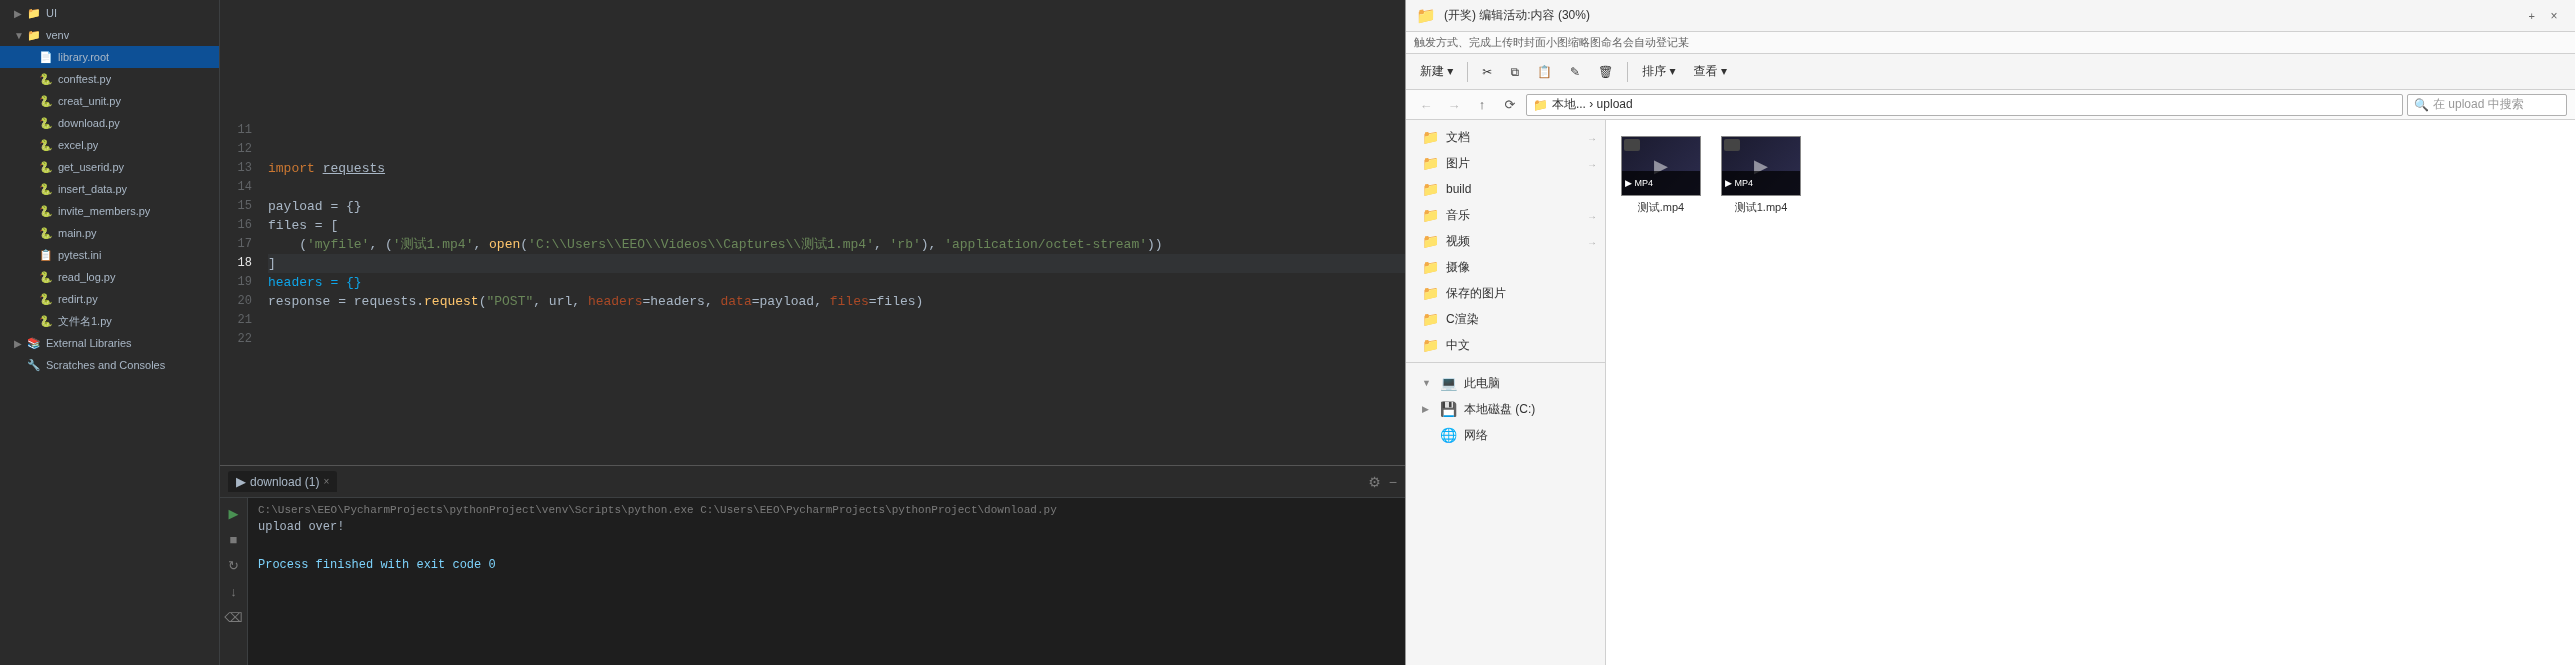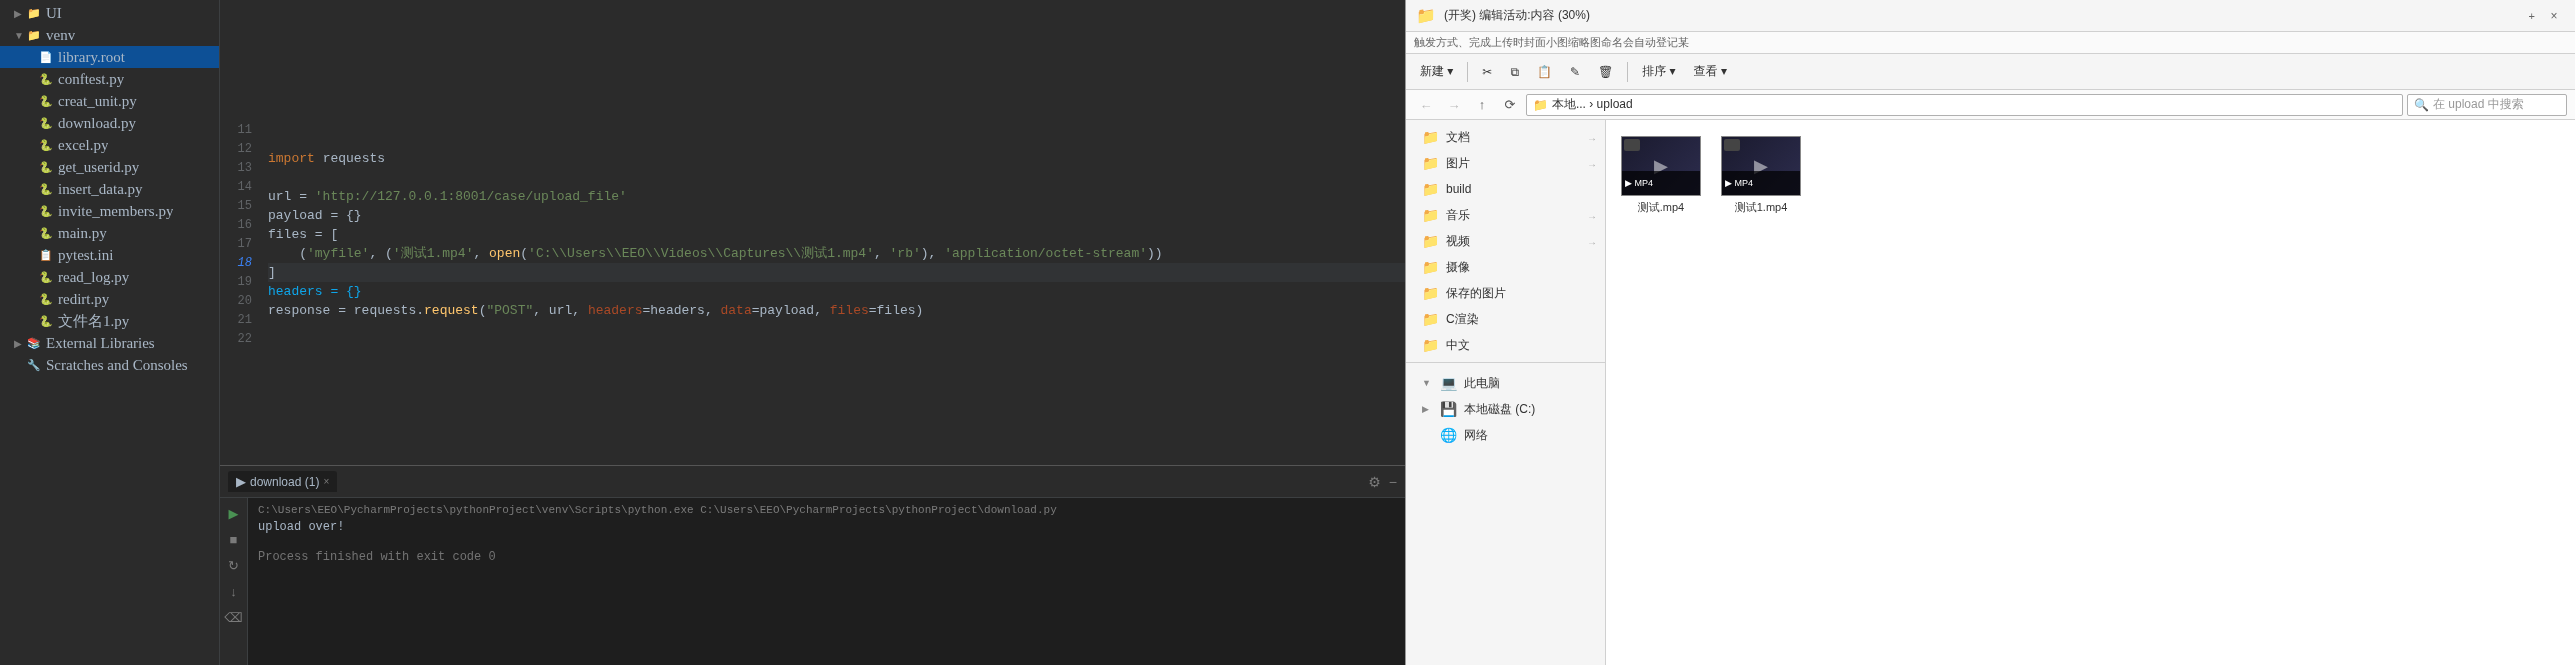--- a/index.html
+++ b/index.html
@@ -52,24 +52,23 @@
       width: 16px;
       height: 16px;
       margin-right: 4px;
       display: inline-flex;
       align-items: center;
       justify-content: center;
       font-size: 11px;
       flex-shrink: 0;
     }
     .tree-item .label {
-      font-size: 15px;
+      font-size: 11px;
       overflow: hidden;
       text-overflow: ellipsis;
-      font-family: Liberation Serif, serif;
     }
 
     .indent1 { padding-left: 14px; }
     .indent2 { padding-left: 26px; }
 
     
     .icon-folder { color: #e8c46a; }
     .icon-py { color: #6897bb; }
     .icon-ini { color: #6a8759; }
     .icon-root { color: #6897bb; }
@@ -225,22 +224,22 @@
       font-size: 11px;
       margin-bottom: 2px;
     }
 
     .terminal-output {
       color: #a9b7c6;
       line-height: 18px;
     }
 
     .terminal-exit {
-      color: #737373;
-      margin-top: 14px;
+      color: #7dd3fc;
+      margin-top: 22px;
     }
 
     
     .right-panel {
       width: 1170px;
       background: #f0f0f0;
       display: flex;
       flex-direction: column;
       flex-shrink: 0;
       border-left: 1px solid #999;
@@ -618,31 +617,30 @@
   <div class="code-area">
     <div class="code-content">
       <div class="line-numbers">
         <div>11</div>
         <div>12</div>
         <div>13</div>
         <div>14</div>
         <div>15</div>
         <div>16</div>
         <div>17</div>
-        <div style="color:#3b82f6;font-style:italic;">18</div>
+        <div style="color:#e5e5e5;">18</div>
         <div>19</div>
         <div>20</div>
         <div>21</div>
         <div>22</div>
       </div>
       <div class="code-lines">
         <div class="code-line">&nbsp;</div>
-        <div class="code-line"><span class="kw">import</span> <span style="color:#a9b7c6;">requests</span></div>
+        <div class="code-line"><span class="kw">import</span> <span style="color:#a9b7c6;text-decoration:underline;">requests</span></div>
         <div class="code-line">&nbsp;</div>
-        <div class="code-line"><span style="color:#a9b7c6;">url = </span><span class="str">'http://127.0.0.1:8001/case/upload_file'</span></div>
         <div class="code-line"><span style="color:#a9b7c6;margin-top:8px;">payload = {}</span></div>
         <div class="code-line"><span style="color:#a9b7c6;">files = [</span></div>
         <div class="code-line"><span style="color:#a9b7c6;">    (</span><span class="str">'myfile'</span><span style="color:#a9b7c6;">, (</span><span class="str">'测试1.mp4'</span><span style="color:#a9b7c6;">, </span><span style="color:#ffc66d;">open</span><span style="color:#a9b7c6;">(</span><span class="str">'C:\\Users\\EEO\\Videos\\Captures\\测试1.mp4'</span><span style="color:#a9b7c6;">, </span><span class="str">'rb'</span><span style="color:#a9b7c6;">), </span><span class="str">'application/octet-stream'</span><span style="color:#a9b7c6;">))</span></div>
         <div class="code-line highlight-line"><span style="color:#a9b7c6;">]</span></div>
         <div class="code-line"><span style="color:#0ea5e9;">headers = {}</span></div>
         <div class="code-line"><span style="color:#a9b7c6;">response = requests.</span><span style="color:#ffc66d;">request</span><span style="color:#a9b7c6;">(</span><span class="str">"POST"</span><span style="color:#a9b7c6;">, url, </span><span style="color:#aa4926;">headers</span><span style="color:#a9b7c6;">=headers, </span><span style="color:#aa4926;">data</span><span style="color:#a9b7c6;">=payload, </span><span style="color:#aa4926;">files</span><span style="color:#a9b7c6;">=files)</span></div>
         <div class="code-line">&nbsp;</div>
       </div>
     </div>
   </div>

